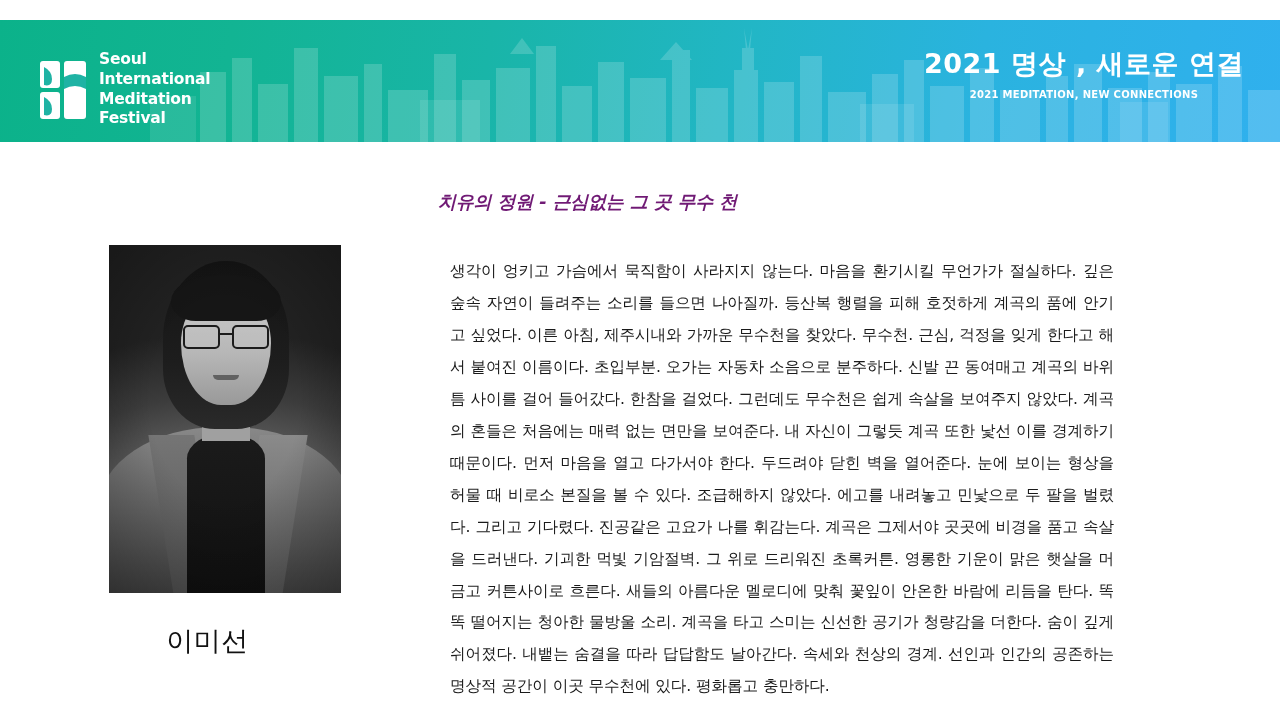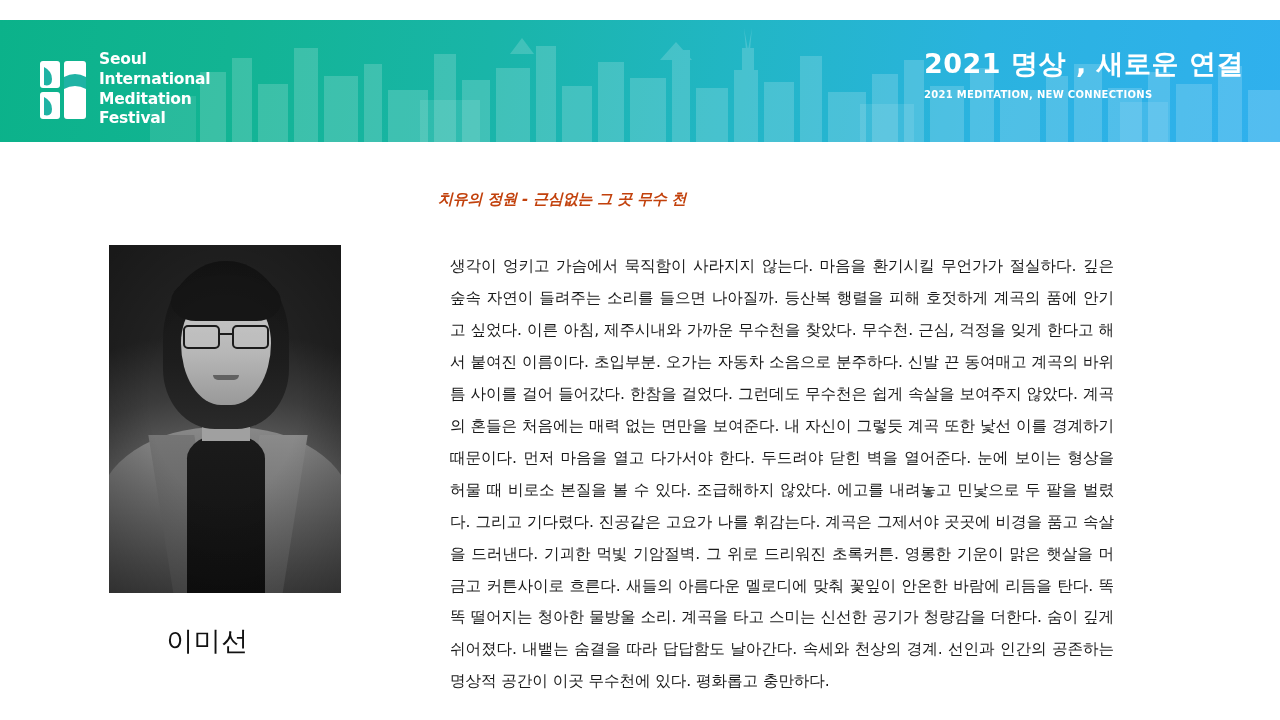--- a/index.html
+++ b/index.html
@@ -49,21 +49,21 @@
     font-size: 15.5px;
     font-weight: bold;
     line-height: 1.28;
     letter-spacing: -0.2px;
     white-space: pre-line;
   }
   .header-title-block {
     position: absolute;
     right: 36px;
     top: 28px;
-    text-align: left;
+    text-align: center;
     padding-left: 32px;
   }
   .header-title-ko {
     color: #ffffff;
     font-size: 27px;
     font-weight: bold;
     letter-spacing: 0.5px;
     line-height: 1.2;
   }
   .header-title-en {
@@ -227,24 +227,24 @@
     letter-spacing: 0.5px;
   }
 
   .article {
     position: absolute;
     left: 438px;
     top: 48px;
     width: 688px;
   }
   .article-title {
-    font-size: 15px;
+    font-size: 18px;
     font-weight: bold;
     font-style: italic;
-    color: #c2410c;
+    color: #701a75;
     letter-spacing: -0.2px;
     margin: 0 0 42px 0;
   }
   .article-body {
     font-size: 15.6px;
     line-height: 2.05;
     color: #1a1a1a;
     text-align: justify;
     text-justify: inter-character;
     margin: 12px;

